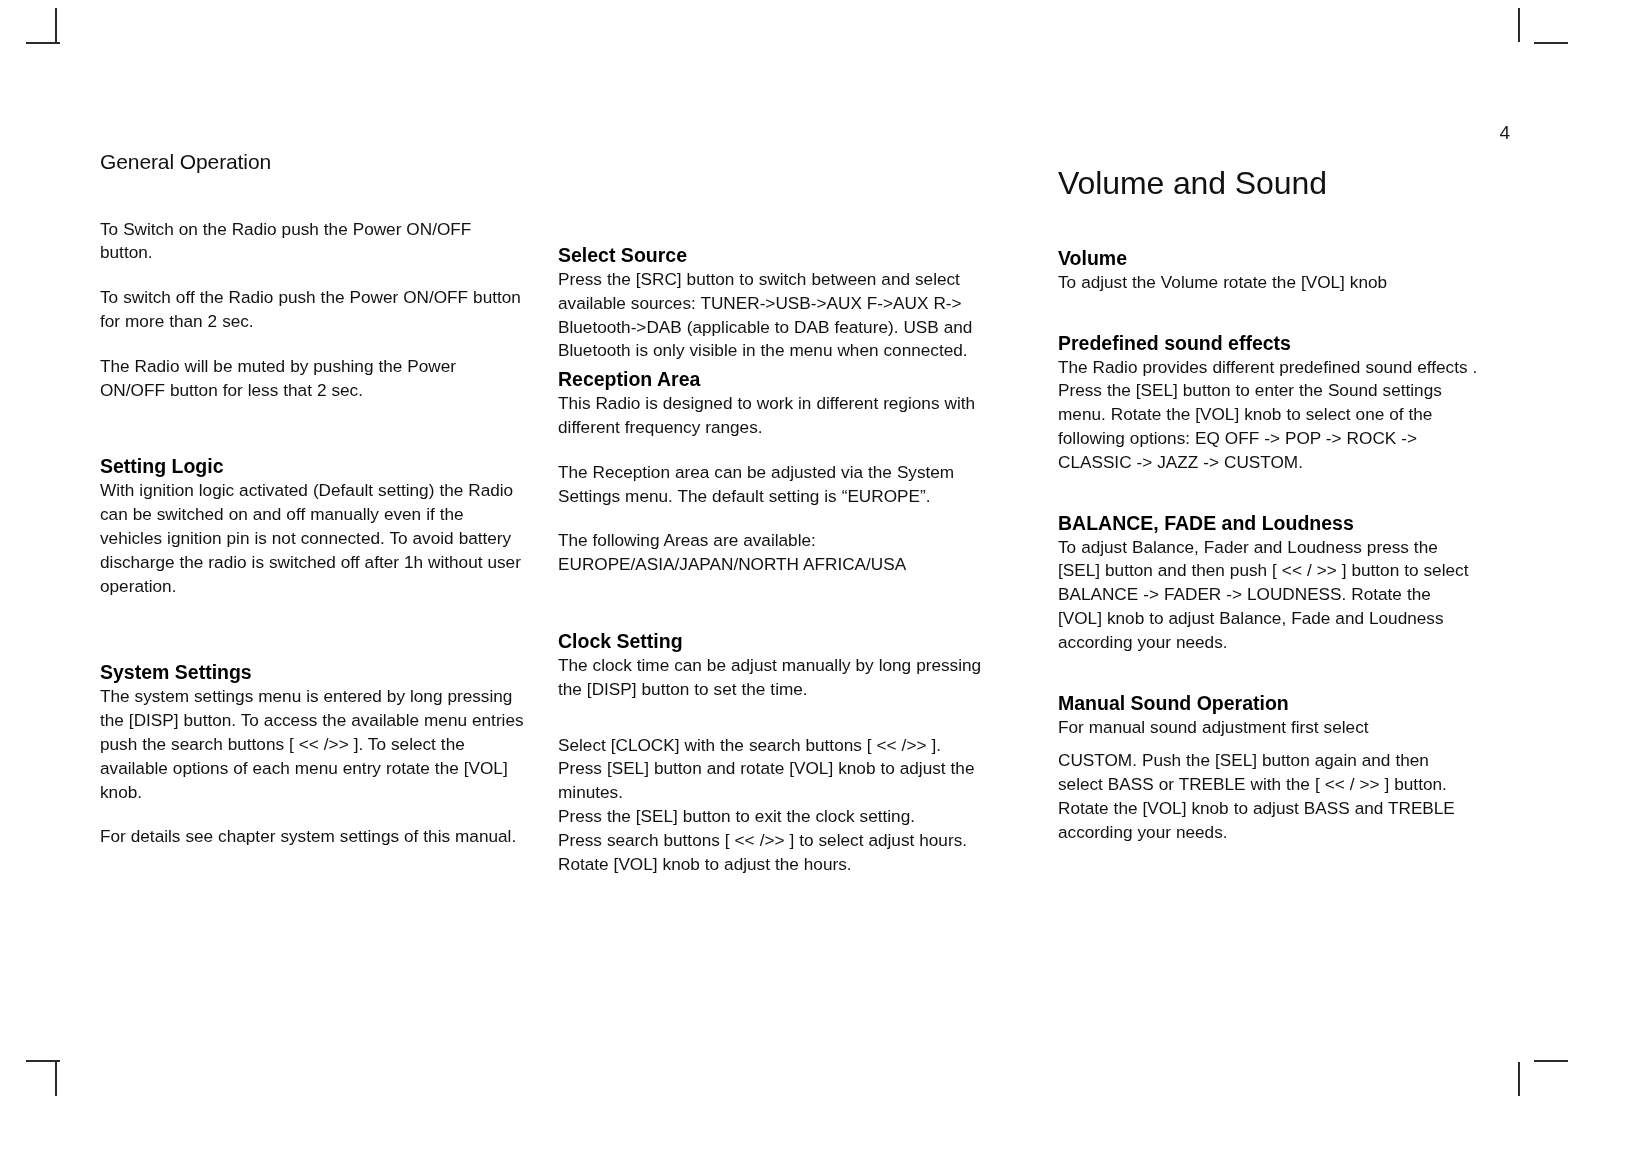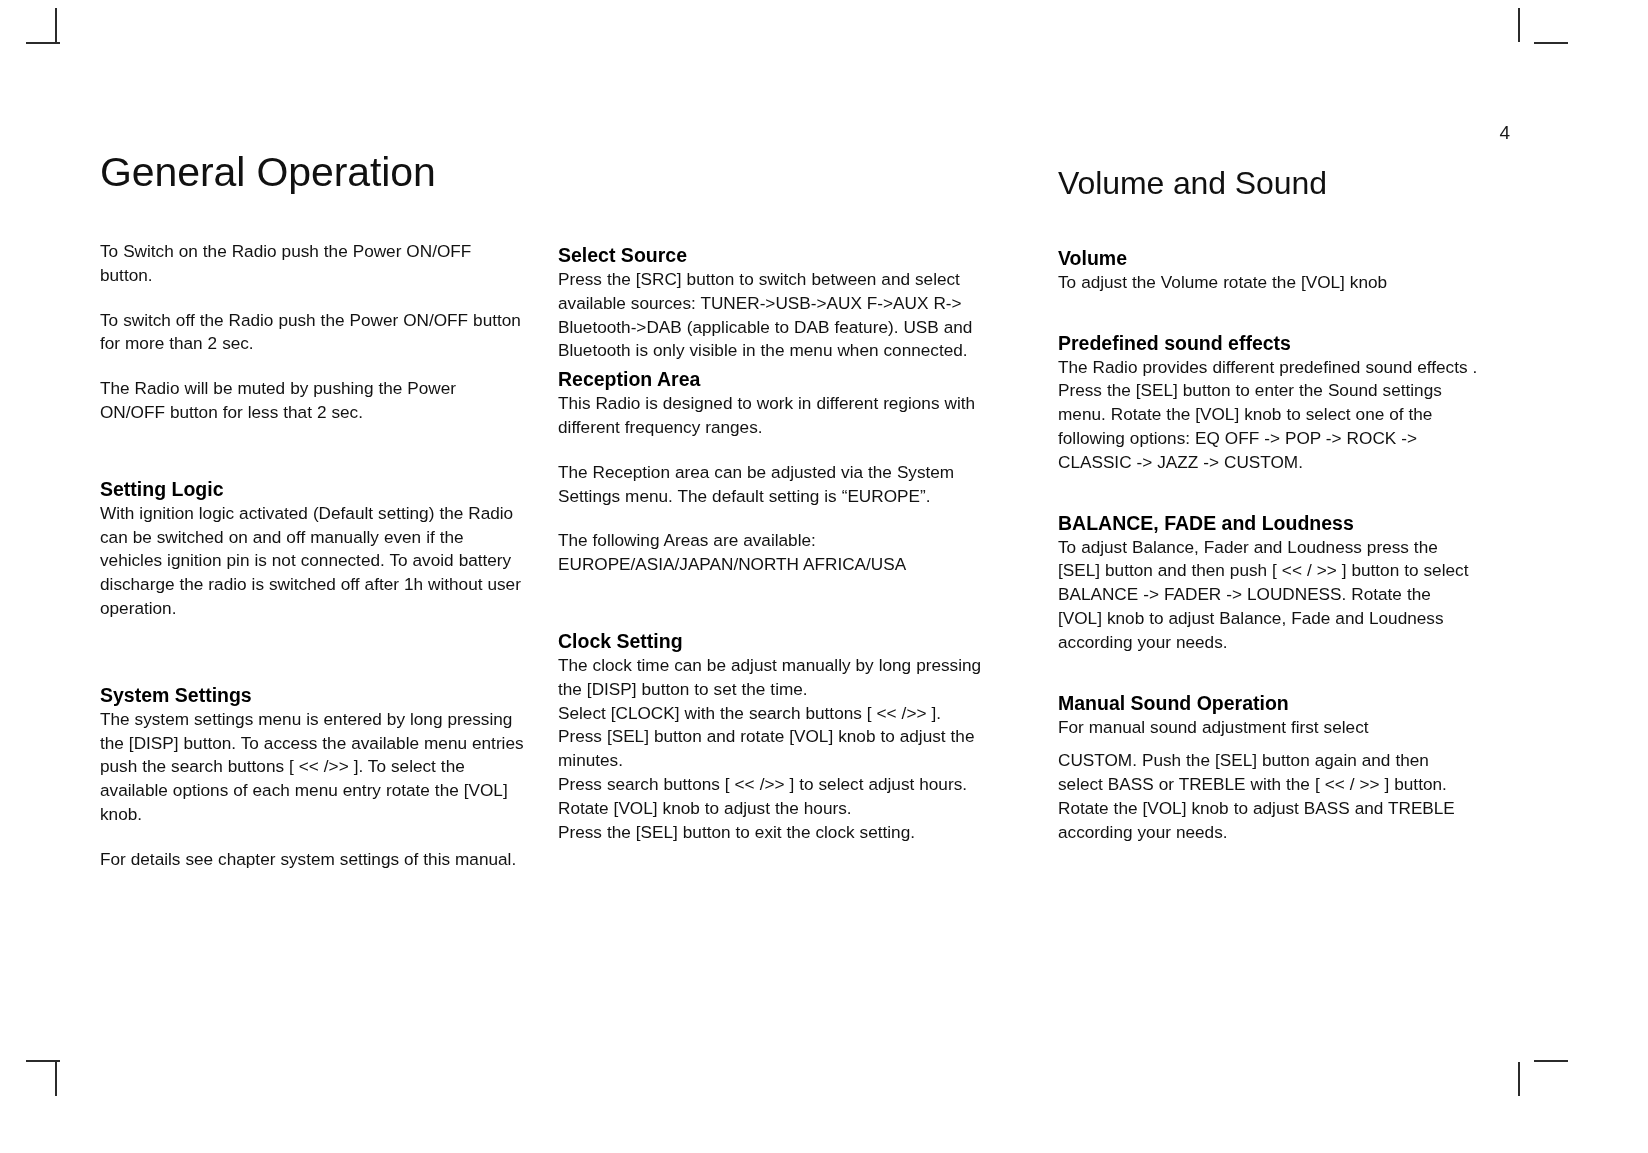--- a/index.html
+++ b/index.html
@@ -59,21 +59,21 @@
     top: 150px;
   }
   .col-1 { left: 100px; width: 424px; }
   .col-2 { left: 558px; width: 424px; }
   .col-3 { left: 1058px; width: 420px; }
 
   
   h1.chapter-title {
     margin: 0;
     font-weight: 400;
-    font-size: 41px;
+    font-size: 21px;
     line-height: 1.12;
     letter-spacing: -0.1px;
     color: #111111;
   }
   .col-3 h1.chapter-title {
     font-size: 32px;
   }
 
   h2.section-heading {
     margin: 0;
@@ -85,20 +85,21 @@
 
   p.body-text {
     margin: 0;
     font-size: 17.2px;
     line-height: 1.385;
     color: #121212;
     word-spacing: 0.2px;
   }
   p.body-text.justify {
     text-align: justify;
+    margin-top: 32px;
   }
 
   
   .sp-after-title   { height: 44px; }
   .sp-para          { height: 21px; }
   .sp-section       { height: 36px; }
   .sp-section-lg    { height: 52px; }
   .sp-section-xl    { height: 62px; }
   .sp-tight         { height: 10px; }
   .sp-mini          { height: 4px; }
@@ -158,22 +159,22 @@
     <p class="body-text">The Reception area can be adjusted via the System Settings menu. The default setting is “EUROPE”.</p>
     <div class="sp-para"></div>
     <p class="body-text">The following Areas are available: EUROPE/ASIA/JAPAN/NORTH AFRICA/USA</p>
 
     <div class="sp-section-lg"></div>
 
     <h2 class="section-heading">Clock Setting</h2>
     <p class="body-text">The clock time can be adjust manually by long pressing the [DISP] button to set the time.</p>
     <p class="body-text justify">Select  [CLOCK]  with  the  search  buttons [ &lt;&lt; /&gt;&gt; ].</p>
     <p class="body-text">Press [SEL] button and rotate [VOL] knob to adjust the minutes.</p>
+    <p class="body-text">Press the [SEL] button to exit the clock setting.</p>
     <p class="body-text">Press search  buttons [ &lt;&lt; /&gt;&gt; ] to select adjust hours. Rotate [VOL] knob to adjust the hours.</p>
-    <p class="body-text">Press the [SEL] button to exit the clock setting.</p>
   </div>
 
   <div class="col col-3">
 
     <div style="height:16px"></div>
 
     <h1 class="chapter-title">Volume and Sound</h1>
 
     <div style="height:44px"></div>
 

